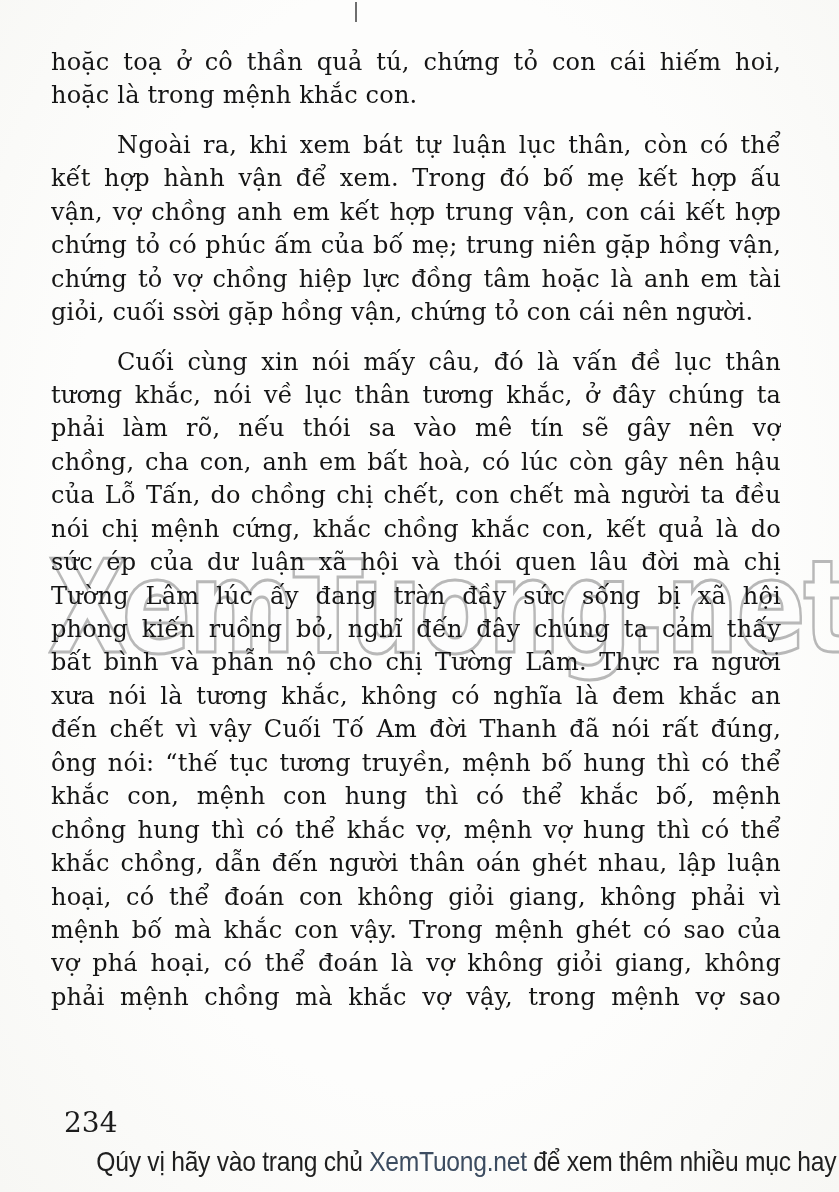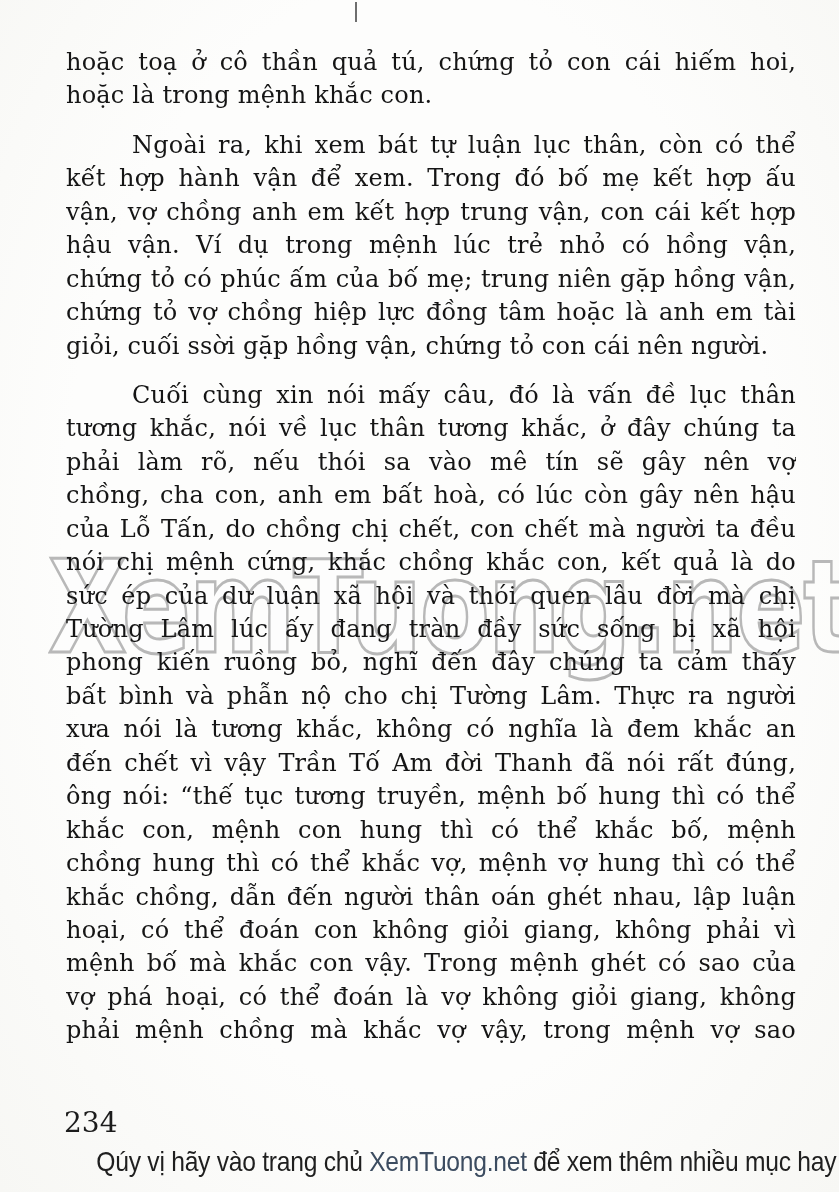--- a/index.html
+++ b/index.html
@@ -25,21 +25,21 @@
     font-family: "DejaVu Sans", sans-serif;
     font-weight: 700; font-size: 128px; line-height: 1;
     letter-spacing: -3px; white-space: nowrap;
     color: rgba(255,255,255,0.28);
     -webkit-text-stroke: 3px rgba(171,171,171,0.85);
     text-stroke: 3px rgba(171,171,171,0.85);
     transform: scaleX(0.80); transform-origin: left center;
     z-index: 1; user-select: none;
   }
   .text-block {
-    position: absolute; left: 66px; top: 46px; width: 730px;
+    position: absolute; left: 51px; top: 46px; width: 730px;
     z-index: 2;
     font-size: 24px; line-height: 33.45px;
     color: #151515;
     letter-spacing: .2px;
   }
   .line {
     text-align: justify;
     text-align-last: justify;
     height: 33.45px; overflow: hidden; white-space: nowrap;
   }
@@ -76,38 +76,37 @@
 
   <div class="text-block">
       <div>
         <div class="line">hoặc toạ ở cô thần quả tú, chứng tỏ con cái hiếm hoi,</div>
         <div class="line para-end">hoặc là trong mệnh khắc con.</div>
       </div>
       <div>
         <div class="line indent">Ngoài ra, khi xem bát tự luận lục thân, còn có thể</div>
         <div class="line">kết hợp hành vận để xem. Trong đó bố mẹ kết hợp ấu</div>
         <div class="line">vận, vợ chồng anh em kết hợp trung vận, con cái kết hợp</div>
-        <div class="line">hậu vận. Ví dụ trong mệnh lúc trẻ nhỏ có hồng vận,</div>
         <div class="line">chứng tỏ có phúc ấm của bố mẹ; trung niên gặp hồng vận,</div>
         <div class="line">chứng tỏ vợ chồng hiệp lực đồng tâm hoặc là anh em tài</div>
         <div class="line para-end">giỏi, cuối ssời gặp hồng vận, chứng tỏ con cái nên người.</div>
       </div>
       <div>
         <div class="line indent">Cuối cùng xin nói mấy câu, đó là vấn đề lục thân</div>
         <div class="line">tương khắc, nói về lục thân tương khắc, ở đây chúng ta</div>
         <div class="line">phải làm rõ, nếu thói sa vào mê tín sẽ gây nên vợ</div>
         <div class="line">chồng, cha con, anh em bất hoà, có lúc còn gây nên hậu</div>
         <div class="line">của Lỗ Tấn, do chồng chị chết, con chết mà người ta đều</div>
         <div class="line">nói chị mệnh cứng, khắc chồng khắc con, kết quả là do</div>
         <div class="line">sức ép của dư luận xã hội và thói quen lâu đời mà chị</div>
         <div class="line">Tường Lâm lúc ấy đang tràn đầy sức sống bị xã hội</div>
         <div class="line">phong kiến ruồng bỏ, nghĩ đến đây chúng ta cảm thấy</div>
         <div class="line">bất bình và phẫn nộ cho chị Tường Lâm. Thực ra người</div>
         <div class="line">xưa nói là tương khắc, không có nghĩa là đem khắc an</div>
-        <div class="line">đến chết vì vậy Trần Tố Am đời Thanh đã nói rất đúng,</div>
+        <div class="line">đến chết vì vậy Cuối Tố Am đời Thanh đã nói rất đúng,</div>
         <div class="line">ông nói: “thế tục tương truyền, mệnh bố hung thì có thể</div>
         <div class="line">khắc con, mệnh con hung thì có thể khắc bố, mệnh</div>
         <div class="line">chồng hung thì có thể khắc vợ, mệnh vợ hung thì có thể</div>
         <div class="line">khắc chồng, dẫn đến người thân oán ghét nhau, lập luận</div>
         <div class="line">hoại, có thể đoán con không giỏi giang, không phải vì</div>
         <div class="line">mệnh bố mà khắc con vậy. Trong mệnh ghét có sao của</div>
         <div class="line">vợ phá hoại, có thể đoán là vợ không giỏi giang, không</div>
         <div class="line">phải mệnh chồng mà khắc vợ vậy, trong mệnh vợ sao</div>
       </div>
     </div>

